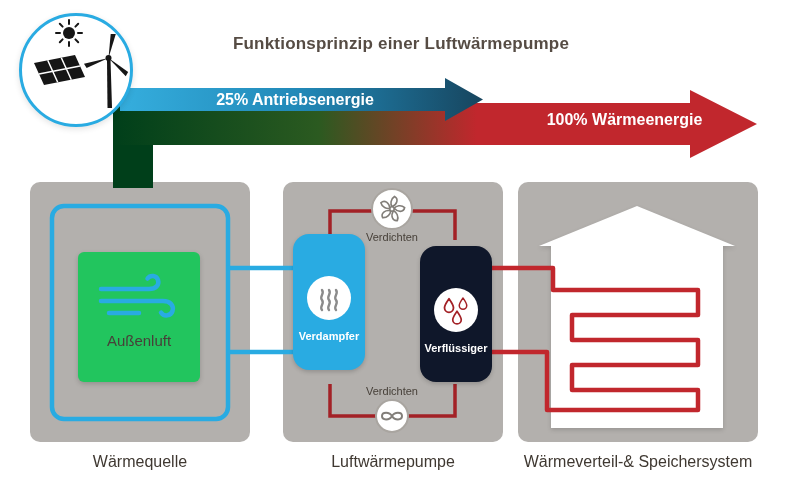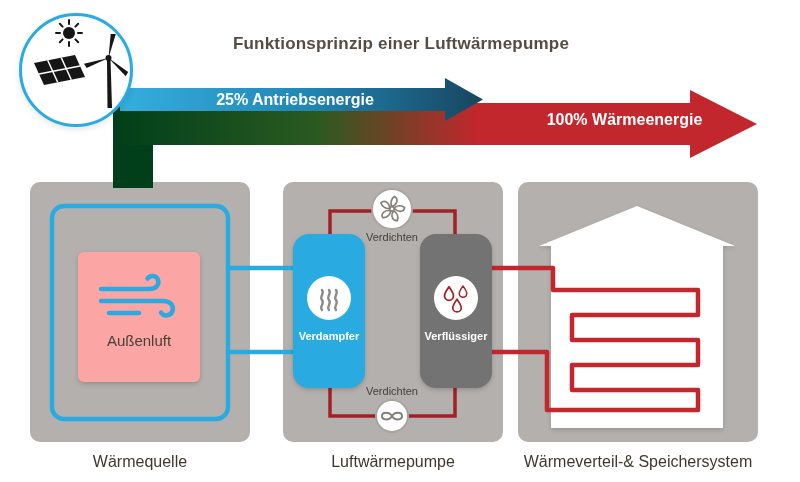--- a/index.html
+++ b/index.html
@@ -10,26 +10,26 @@
   .lbl-drive{left:180px;top:91px;width:230px;}
   .lbl-env{left:270px;top:119px;width:190px;}
   .lbl-heat{left:532px;top:111px;width:185px;}
   .badge{position:absolute;left:19px;top:13px;width:108px;height:108px;background:#fff;border:3px solid #29abe2;border-radius:50%;z-index:4;box-shadow:0 2px 6px rgba(0,0,0,.12);}
   .panel{position:absolute;top:182px;height:260px;background:#b3b0ad;border-radius:10px;z-index:0;}
   .panel-left{left:30px;width:220px;}
   .panel-mid{left:283px;width:220px;}
   .panel-right{left:518px;width:240px;}
   .house{position:absolute;left:535px;top:200px;z-index:1;filter:drop-shadow(0 2px 2px rgba(0,0,0,.15));}
   .pipes{position:absolute;left:0;top:0;z-index:2;}
-  .airbox{position:absolute;left:78px;top:252px;width:122px;height:130px;background:#fca5a5;border-radius:6px;z-index:3;box-shadow:0 2px 5px rgba(0,0,0,.18);text-align:center;}
+  .airbox{position:absolute;left:78px;top:252px;width:122px;height:130px;background:#22c55e;border-radius:6px;z-index:3;box-shadow:0 2px 5px rgba(0,0,0,.18);text-align:center;}
   .airbox svg{margin-top:20px;}
   .airbox-label{font-size:15px;color:#474039;margin-top:4px;}
-  .unit{position:absolute;top:234px;width:72px;height:154px;border-radius:16px;z-index:3;box-shadow:0 2px 4px rgba(0,0,0,.18);}
+  .unit{position:absolute;top:234px;width:72px;height:136px;border-radius:16px;z-index:3;box-shadow:0 2px 4px rgba(0,0,0,.18);}
   .unit-evap{left:293px;background:#29abe2;}
-  .unit-cond{left:420px;background:#737373;}
+  .unit-cond{left:420px;background:#0f172a;margin-top:12px;}
   .unit-circle{position:absolute;left:14px;top:42px;width:44px;height:44px;background:#fff;border-radius:50%;}
   .unit-label{position:absolute;top:96px;left:0;width:100%;text-align:center;color:#fff;font-size:11px;font-weight:bold;}
   .proc-circle{position:absolute;background:#fff;border:2px solid #a9a5a0;border-radius:50%;z-index:3;}
   .circle-top{left:371px;top:188px;width:38px;height:38px;}
   .circle-bottom{left:375px;top:399px;width:30px;height:30px;}
   .proc-label{position:absolute;z-index:3;width:94px;left:345px;text-align:center;font-size:11px;color:#474039;}
   .lbl-verdichten{top:231px;}
   .lbl-entspannen{top:385px;}
   .panel-label{position:absolute;top:453px;text-align:center;font-size:16px;color:#3f3831;z-index:3;}
   .pl-left{left:30px;width:220px;}

